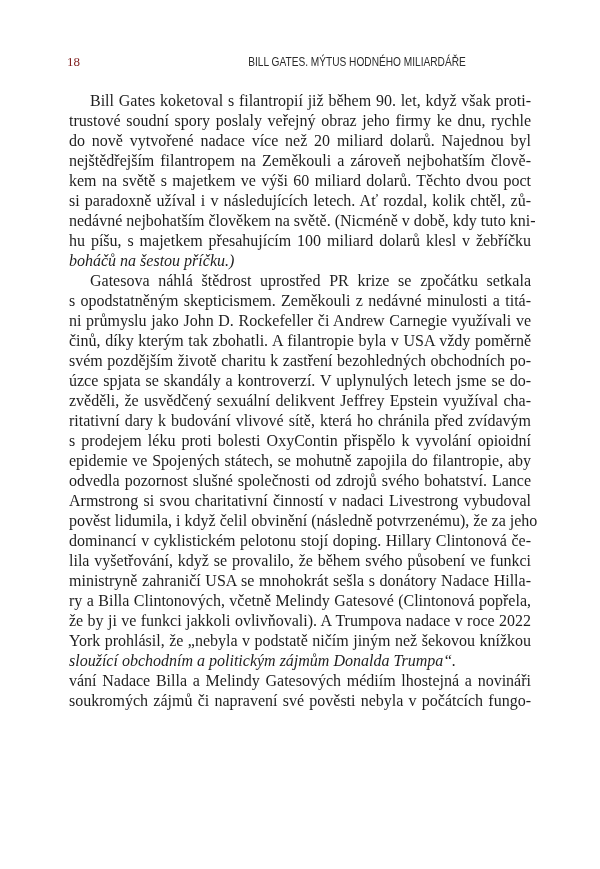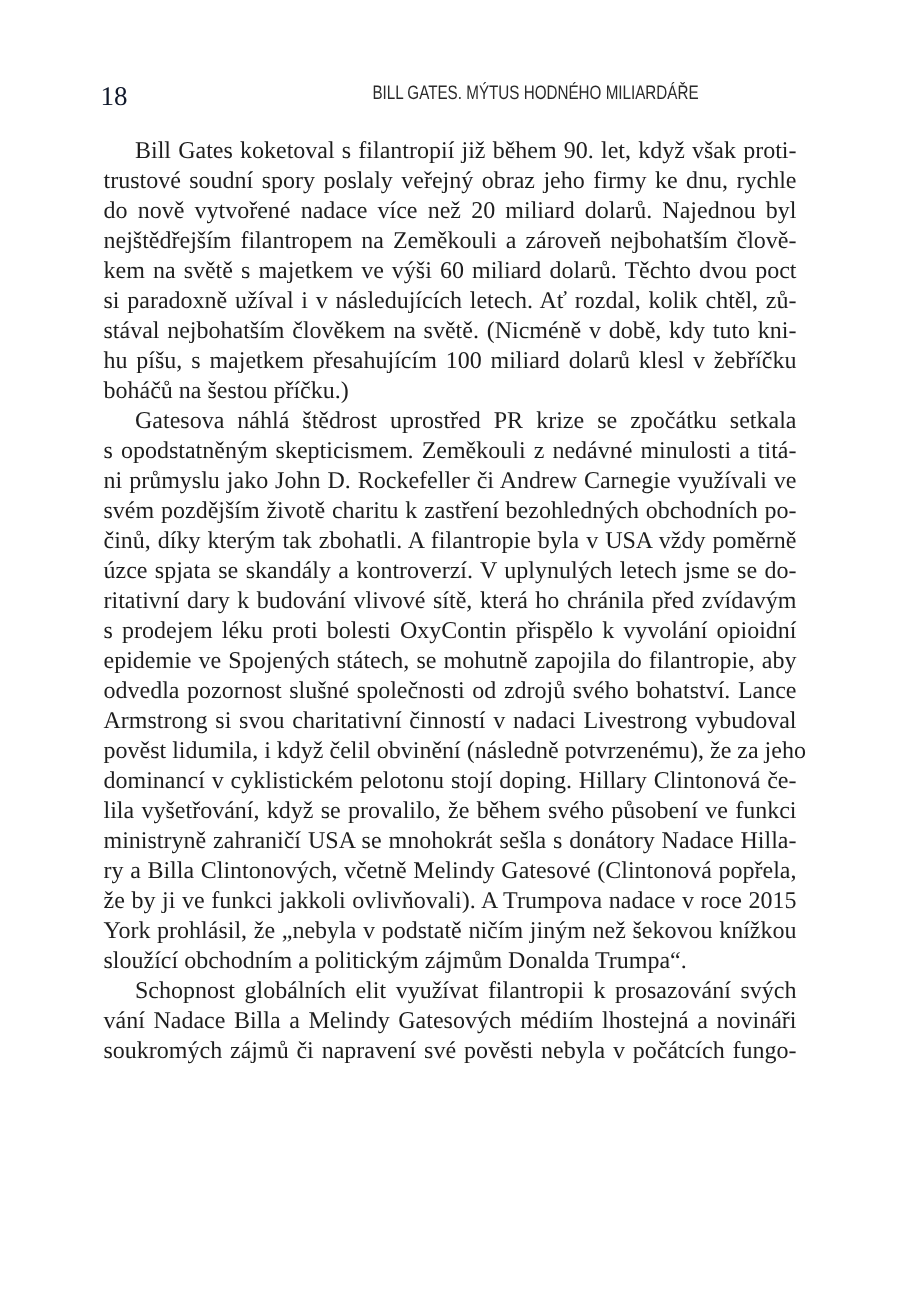--- a/index.html
+++ b/index.html
@@ -1,77 +1,77 @@
 <!DOCTYPE html>
 <html><head>
 <meta charset="utf-8">
 <style>
   html, body { margin: 0; padding: 0; background: #ffffff; }
   body { width: 600px; height: 869px; position: relative; overflow: hidden; }
   .page-number {
     position: absolute; left: 67px; top: 54px;
-    font-family: "Liberation Serif", serif; font-size: 18px; color: #0f172a;
+    font-family: "Liberation Serif", serif; font-size: 13px; color: #7f1d1d;
   }
   .running-head {
     position: absolute; left: 190px; width: 334px; top: 54px; text-align: center;
     font-family: "Liberation Sans", sans-serif; font-size: 13px; color: #2a2a2a;
     letter-spacing: 0px; transform: scaleX(0.78); transform-origin: center;
     white-space: nowrap;
   }
   .body-text {
     position: absolute; left: 69px; top: 91px; width: 462px;
     font-family: "Liberation Serif", "DejaVu Serif", serif;
     font-size: 16px; line-height: 20px; color: #1e1e1e;
   }
   .line {
     display: block; white-space: nowrap; text-align: justify; text-align-last: justify;
     height: 20px;
   }
   .line.indent { padding-left: 21px; }
-  .line.last { text-align-last: left; }
+  .line.last { text-align-last: left; font-style: italic; }
 </style>
 </head>
 <body>
 
 <div>
   <div class="page-number">18</div>
   <div class="running-head">BILL GATES. MÝTUS HODNÉHO MILIARDÁŘE</div>
 
   <div class="body-text">
     <div>
       <span class="line indent">Bill Gates koketoval s filantropií již během 90. let, když však proti-</span>
       <span class="line">trustové soudní spory poslaly veřejný obraz jeho firmy ke dnu, rychle</span>
       <span class="line">do nově vytvořené nadace více než 20 miliard dolarů. Najednou byl</span>
       <span class="line">nejštědřejším filantropem na Zeměkouli a zároveň nejbohatším člově-</span>
       <span class="line">kem na světě s majetkem ve výši 60 miliard dolarů. Těchto dvou poct</span>
       <span class="line">si paradoxně užíval i v následujících letech. Ať rozdal, kolik chtěl, zů-</span>
-      <span class="line">stával nejbohatším člověkem na světě. (Nicméně v době, kdy tuto kni-</span>
+      <span class="line">nedávné nejbohatším člověkem na světě. (Nicméně v době, kdy tuto kni-</span>
       <span class="line">hu píšu, s majetkem přesahujícím 100 miliard dolarů klesl v žebříčku</span>
       <span class="line last">boháčů na šestou příčku.)</span>
     </div>
     <div>
       <span class="line indent">Gatesova náhlá štědrost uprostřed PR krize se zpočátku setkala</span>
       <span class="line">s opodstatněným skepticismem. Zeměkouli z nedávné minulosti a titá-</span>
       <span class="line">ni průmyslu jako John D. Rockefeller či Andrew Carnegie využívali ve</span>
+      <span class="line">činů, díky kterým tak zbohatli. A filantropie byla v USA vždy poměrně</span>
       <span class="line">svém pozdějším životě charitu k zastření bezohledných obchodních po-</span>
-      <span class="line">činů, díky kterým tak zbohatli. A filantropie byla v USA vždy poměrně</span>
       <span class="line">úzce spjata se skandály a kontroverzí. V uplynulých letech jsme se do-</span>
+      <span class="line">zvěděli, že usvědčený sexuální delikvent Jeffrey Epstein využíval cha-</span>
       <span class="line">ritativní dary k budování vlivové sítě, která ho chránila před zvídavým</span>
       <span class="line">s prodejem léku proti bolesti OxyContin přispělo k vyvolání opioidní</span>
       <span class="line">epidemie ve Spojených státech, se mohutně zapojila do filantropie, aby</span>
       <span class="line">odvedla pozornost slušné společnosti od zdrojů svého bohatství. Lance</span>
       <span class="line">Armstrong si svou charitativní činností v nadaci Livestrong vybudoval</span>
       <span class="line">pověst lidumila, i když čelil obvinění (následně potvrzenému), že za jeho</span>
       <span class="line">dominancí v cyklistickém pelotonu stojí doping. Hillary Clintonová če-</span>
       <span class="line">lila vyšetřování, když se provalilo, že během svého působení ve funkci</span>
       <span class="line">ministryně zahraničí USA se mnohokrát sešla s donátory Nadace Hilla-</span>
       <span class="line">ry a Billa Clintonových, včetně Melindy Gatesové (Clintonová popřela,</span>
-      <span class="line">že by ji ve funkci jakkoli ovlivňovali). A Trumpova nadace v roce 2015</span>
+      <span class="line">že by ji ve funkci jakkoli ovlivňovali). A Trumpova nadace v roce 2022</span>
       <span class="line">York prohlásil, že „nebyla v podstatě ničím jiným než šekovou knížkou</span>
       <span class="line last">sloužící obchodním a politickým zájmům Donalda Trumpa“.</span>
     </div>
     <div>
-      <span class="line indent">Schopnost globálních elit využívat filantropii k prosazování svých</span>
       <span class="line">vání Nadace Billa a Melindy Gatesových médiím lhostejná a novináři</span>
       <span class="line">soukromých zájmů či napravení své pověsti nebyla v počátcích fungo-</span>
     </div>
   </div>
 </div>
 
 </body></html>

